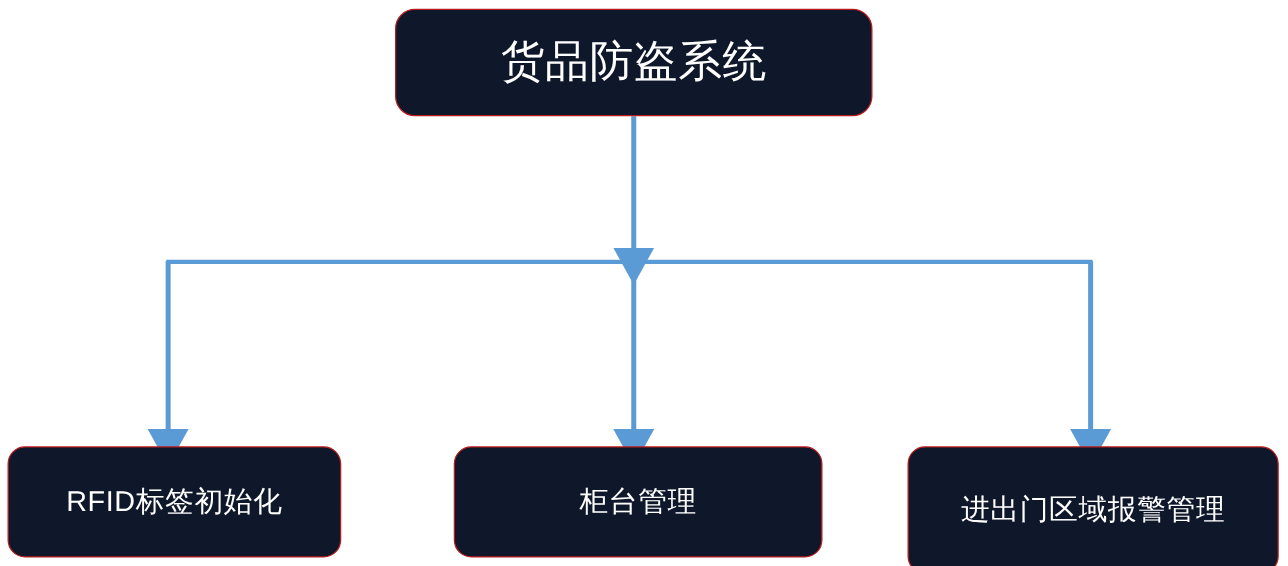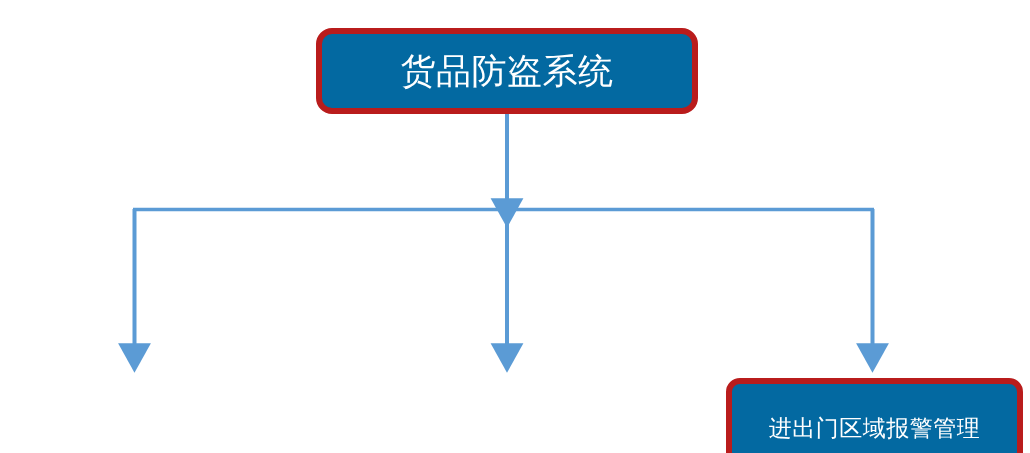--- a/index.html
+++ b/index.html
@@ -22,33 +22,32 @@
     position: absolute;
     left: 0;
     top: 0;
     width: 1030px;
     height: 453px;
     pointer-events: none;
   }
   .node-box {
     position: absolute;
     box-sizing: border-box;
-    background: #0369a1;
-    border: 6px solid #b91c1c;
+    background: #0f172a;
+    border: 1px solid #b91c1c;
     border-radius: 14px;
     display: flex;
     align-items: center;
     justify-content: center;
     color: #ffffff;
     text-align: center;
     line-height: 1.1;
     letter-spacing: 0.5px;
     white-space: nowrap;
     user-select: none;
-    margin-top: 21px;
   }
   .node-label {
     display: block;
     color: #ffffff;
   }
   #node-root {
     left: 316px;
     top: 7px;
     width: 382px;
     height: 86px;
@@ -107,19 +106,25 @@
 
     <g>
       <line x1="872.5" y1="209" x2="872.5" y2="348" stroke="#5b9bd5" stroke-width="4" marker-end="url(#arrowhead)"></line>
     </g>
   </svg>
 
   <div class="node-box" id="node-root">
     <span class="node-label">货品防盗系统</span>
   </div>
 
+  <div class="node-box" id="node-rfid">
+    <span class="node-label">RFID标签初始化</span>
+  </div>
 
+  <div class="node-box" id="node-counter">
+    <span class="node-label">柜台管理</span>
+  </div>
 
   <div class="node-box" id="node-gate">
     <span class="node-label">进出门区域报警管理</span>
   </div>
 
 </div>
 
 </body></html>

